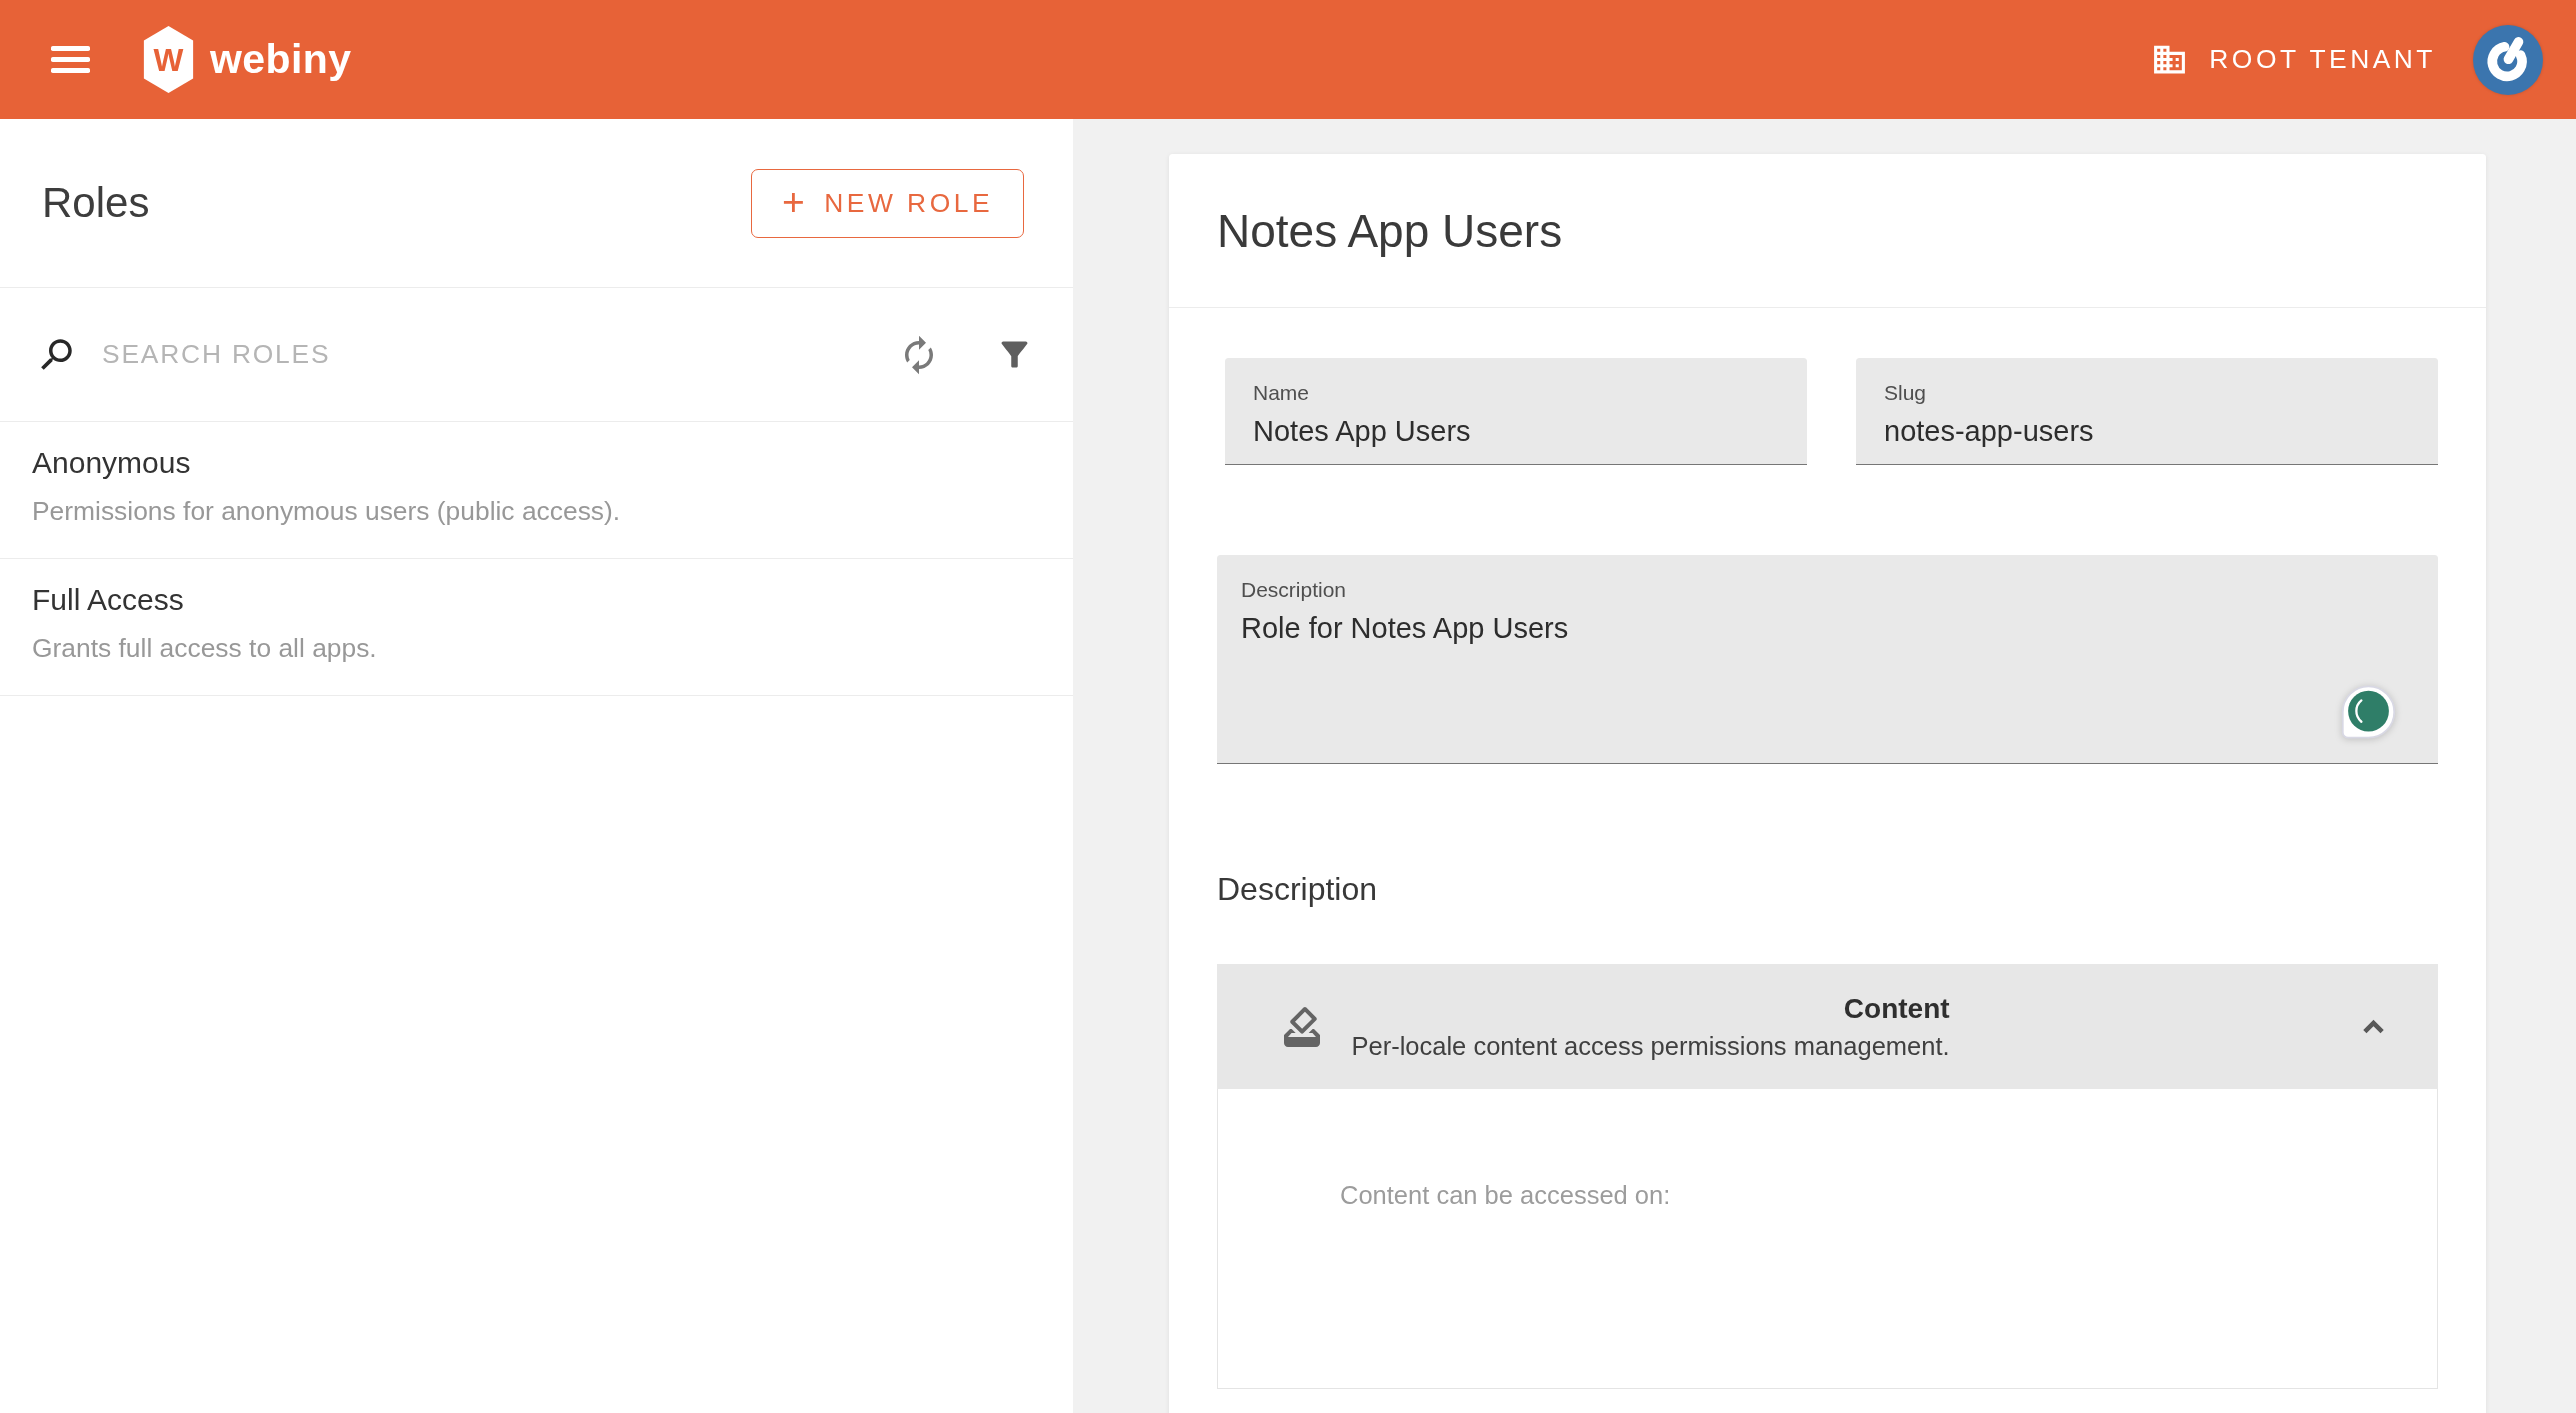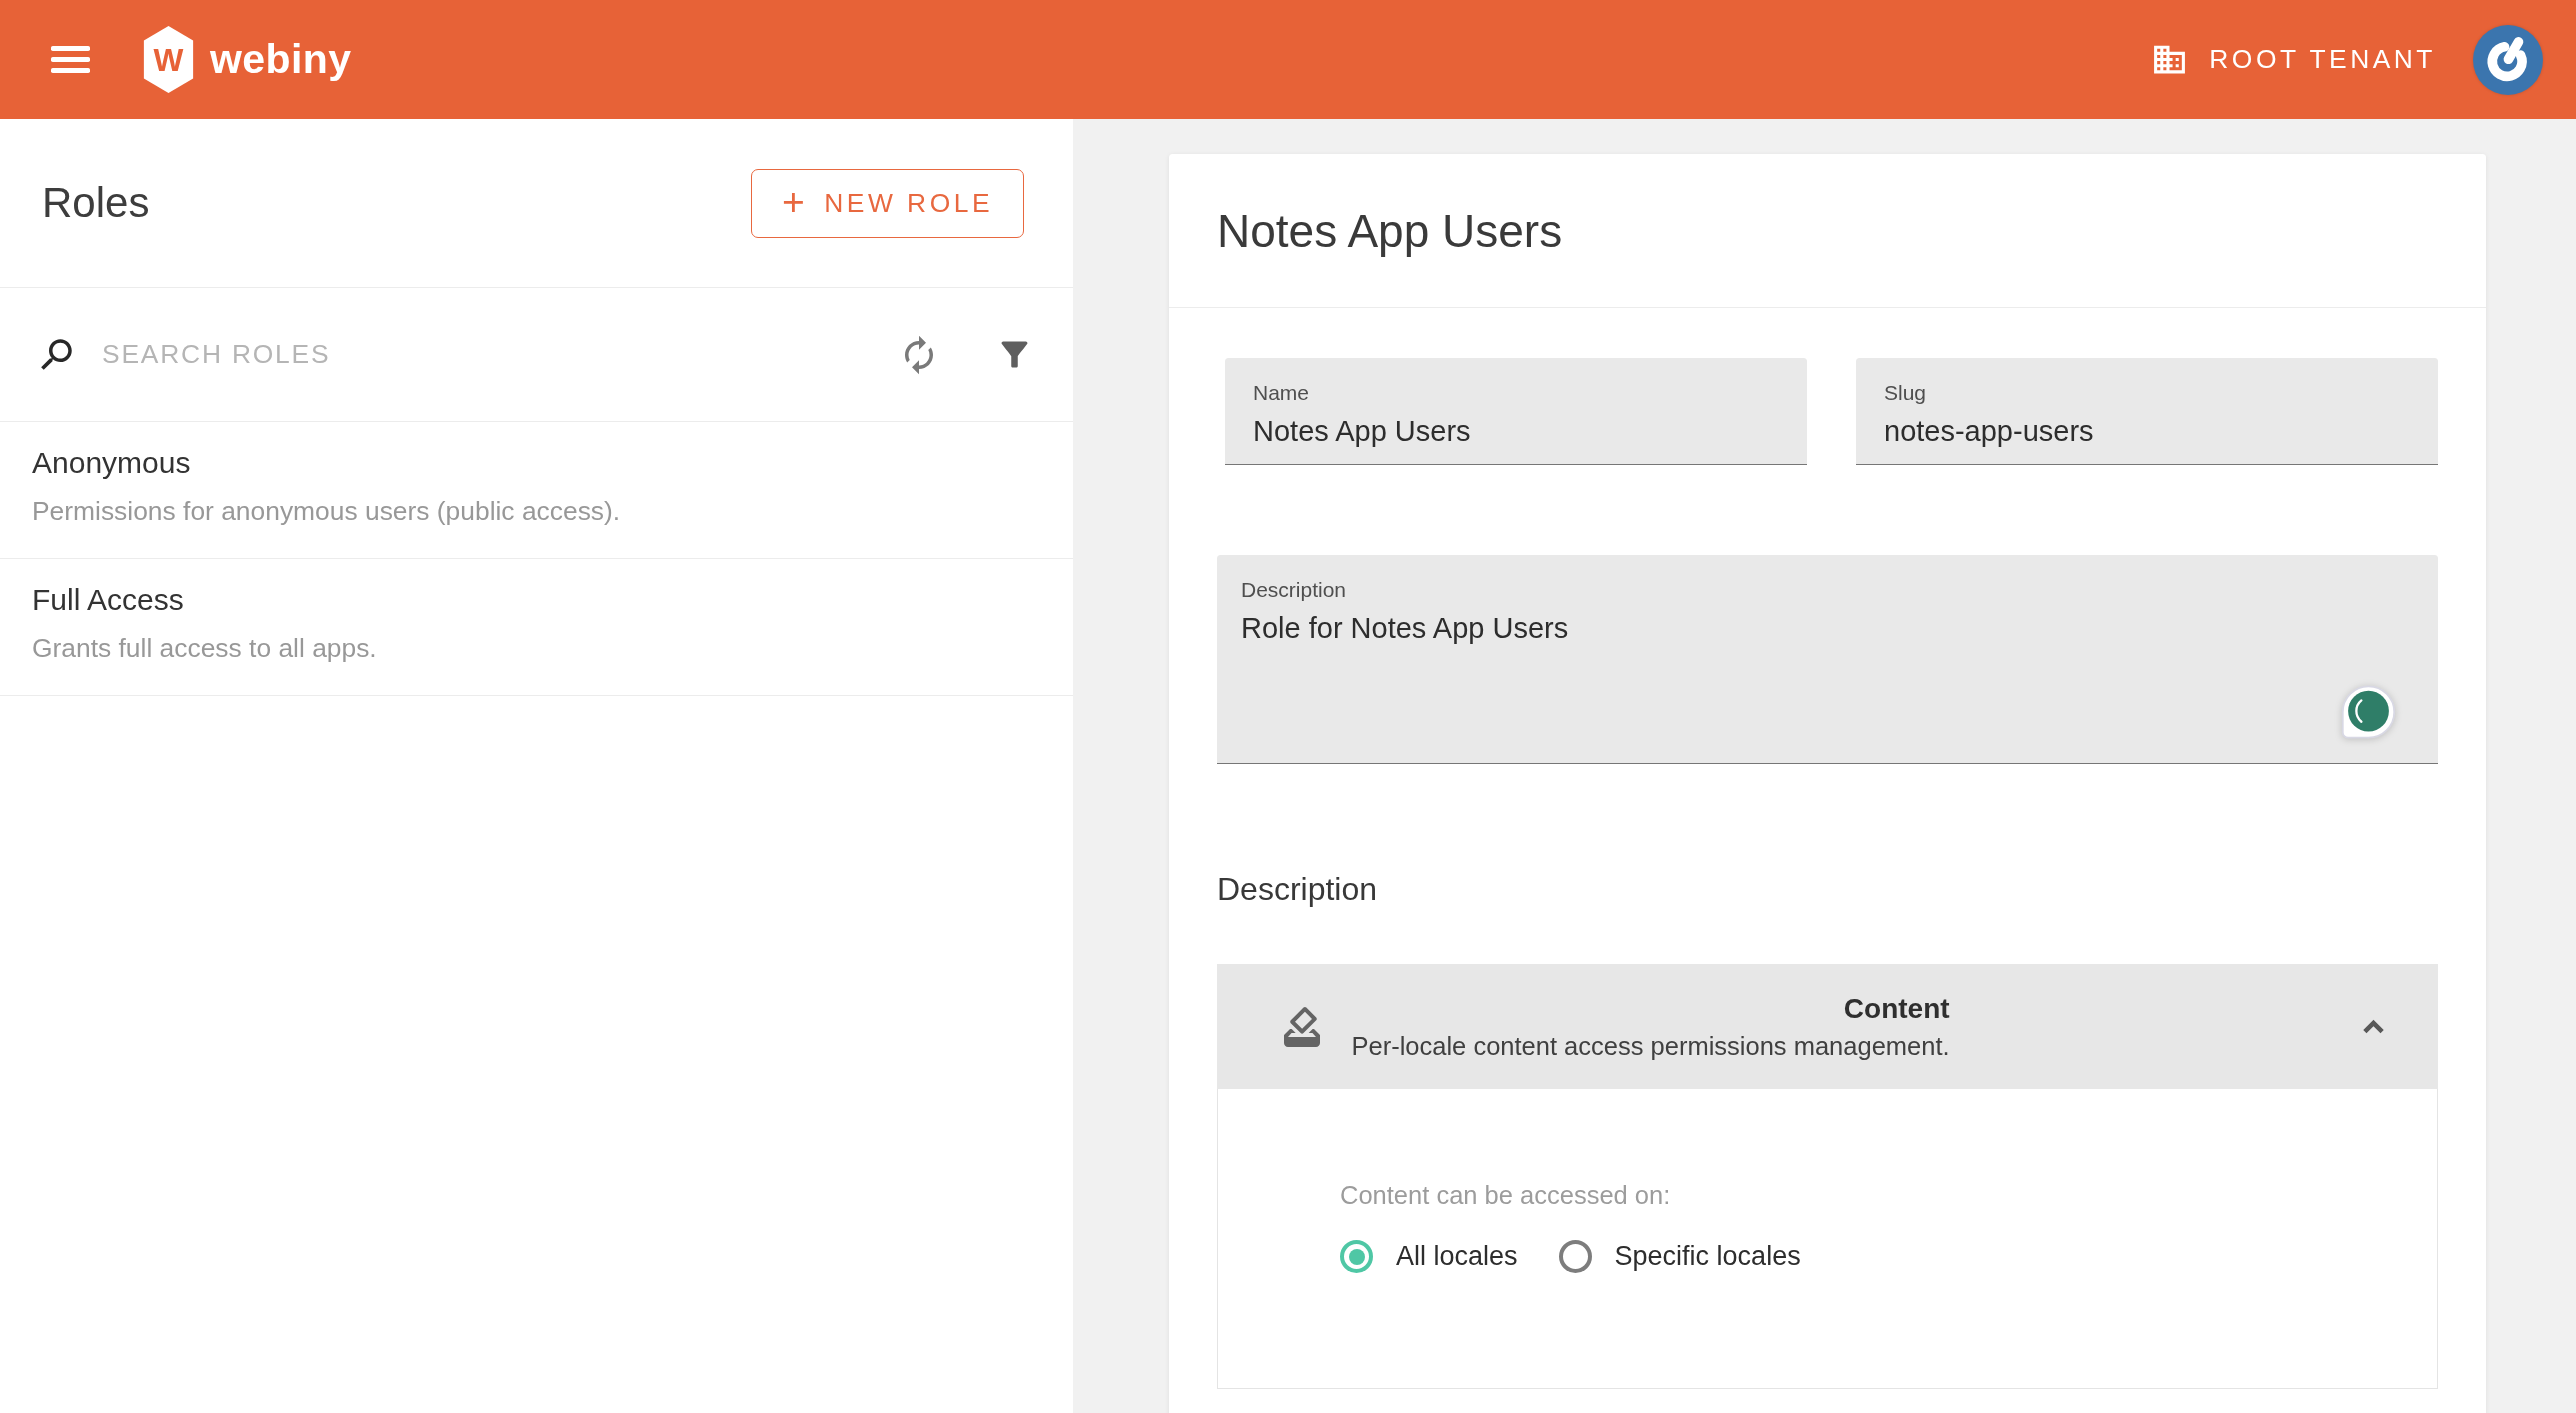--- a/index.html
+++ b/index.html
@@ -265,31 +265,19 @@
               <span class="acc-subtitle">Per-locale content access permissions management.</span>
             </span>
             <button class="acc-chevron">
               <svg viewBox="0 0 24 24" width="41" height="41">
                   <path fill="#585858" d="M12 8l-6 6 1.9 1.9 4.1-4.1 4.1 4.1L18 14z"></path>
                 </svg>
             </button>
           </div>
           <div class="acc-body">
             <div class="acc-question">Content can be accessed on:</div>
-            <div class="radio-row">
-              <label class="radio-option">
-                <span class="radio-circle selected">
-                    <span class="radio-dot"></span>
-                  </span>
-                <span class="radio-label">All locales</span>
-              </label>
-              <label class="radio-option">
-                <span class="radio-circle unselected"></span>
-                <span class="radio-label">Specific locales</span>
-              </label>
-            </div>
           </div>
         </div>
       </div>
     </div>
   </section>
 </div>
 
 
 </body></html>

